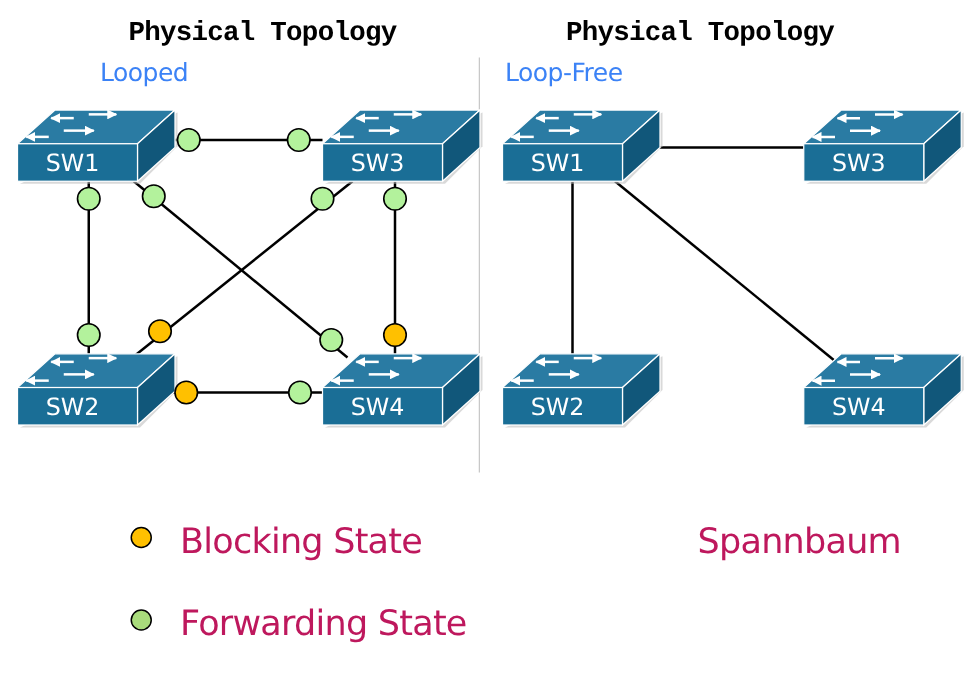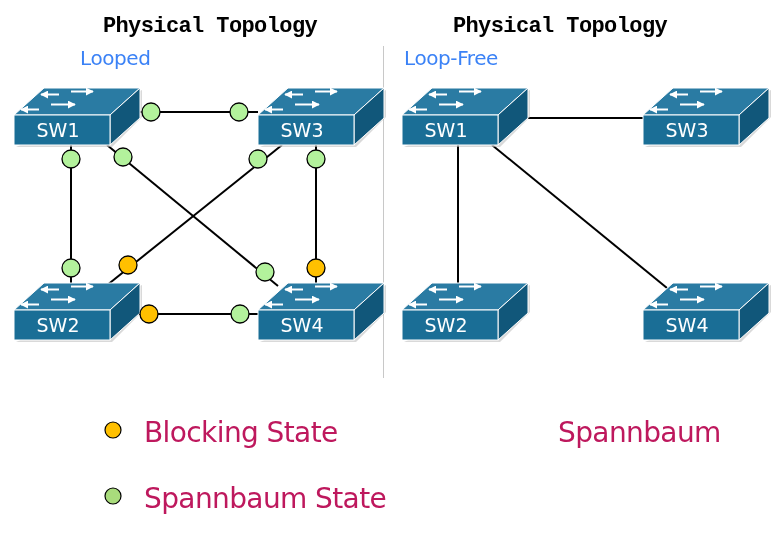--- a/index.html
+++ b/index.html
@@ -157,14 +157,14 @@
       <circle cx="149" cy="314" r="9" fill="#ffc000" stroke="#000" stroke-width="1.3"></circle>
       <circle cx="240" cy="314" r="9" fill="#b3f29c" stroke="#000" stroke-width="1.3"></circle>
     </g>
   <g id="legend-layer">
       <circle cx="113" cy="430" r="8" fill="#ffc000" stroke="#000" stroke-width="1.2"></circle>
       <circle cx="113" cy="496" r="8" fill="#a9dc7c" stroke="#000" stroke-width="1.2"></circle>
     </g>
 </svg>
 
 <div class="legend-text" style="left:144px; top:416px;">Blocking State</div>
-<div class="legend-text" style="left:144px; top:482px;">Spannbaum State</div>
+<div class="legend-text" style="left:144px; top:482px;">Forwarding State</div>
 <div class="legend-text" style="left:514px; top:416px;margin-left:44px;">Spannbaum</div>
 
 </body></html>

